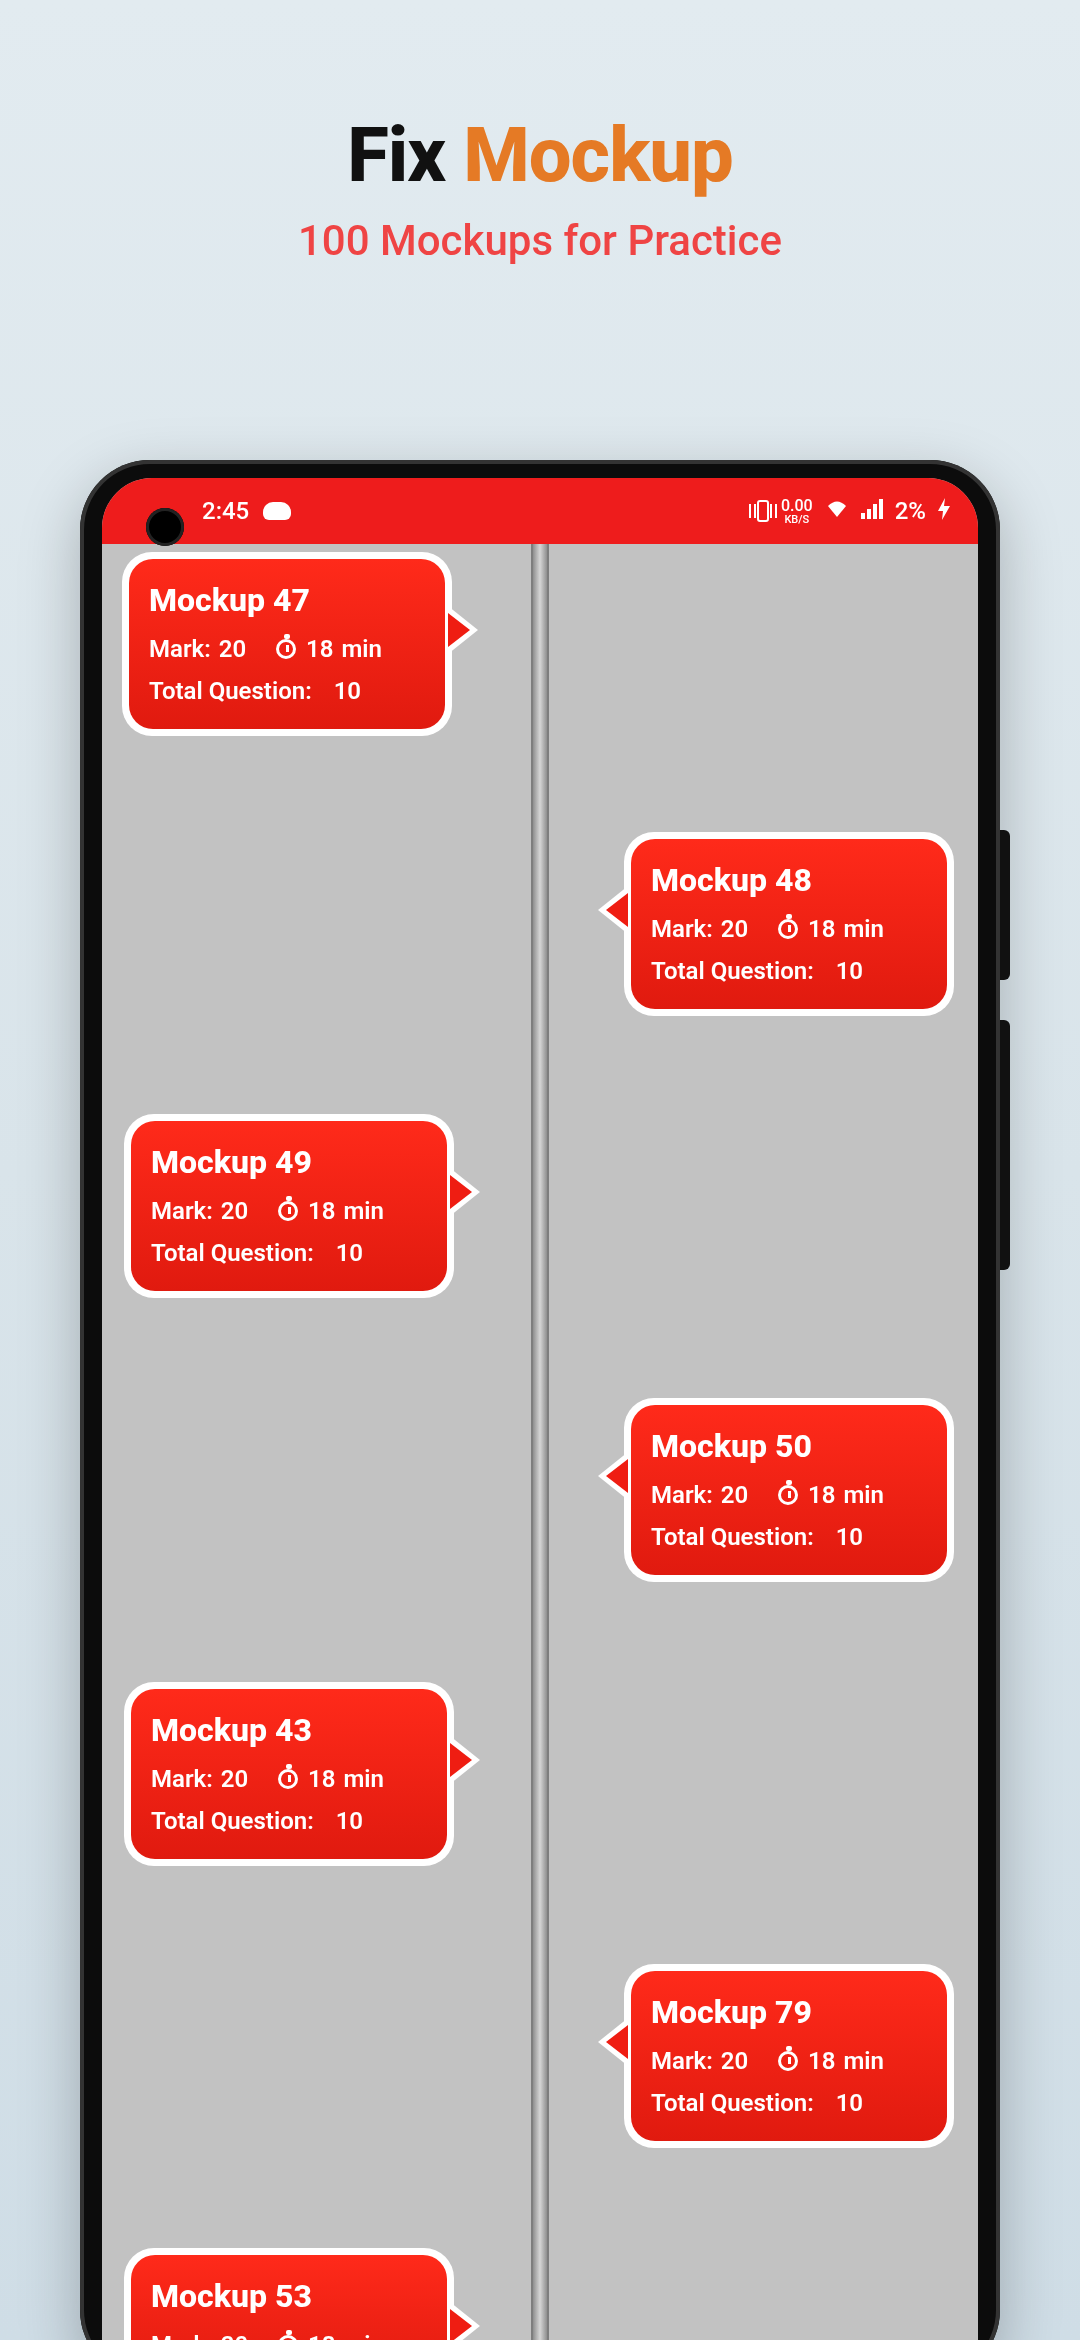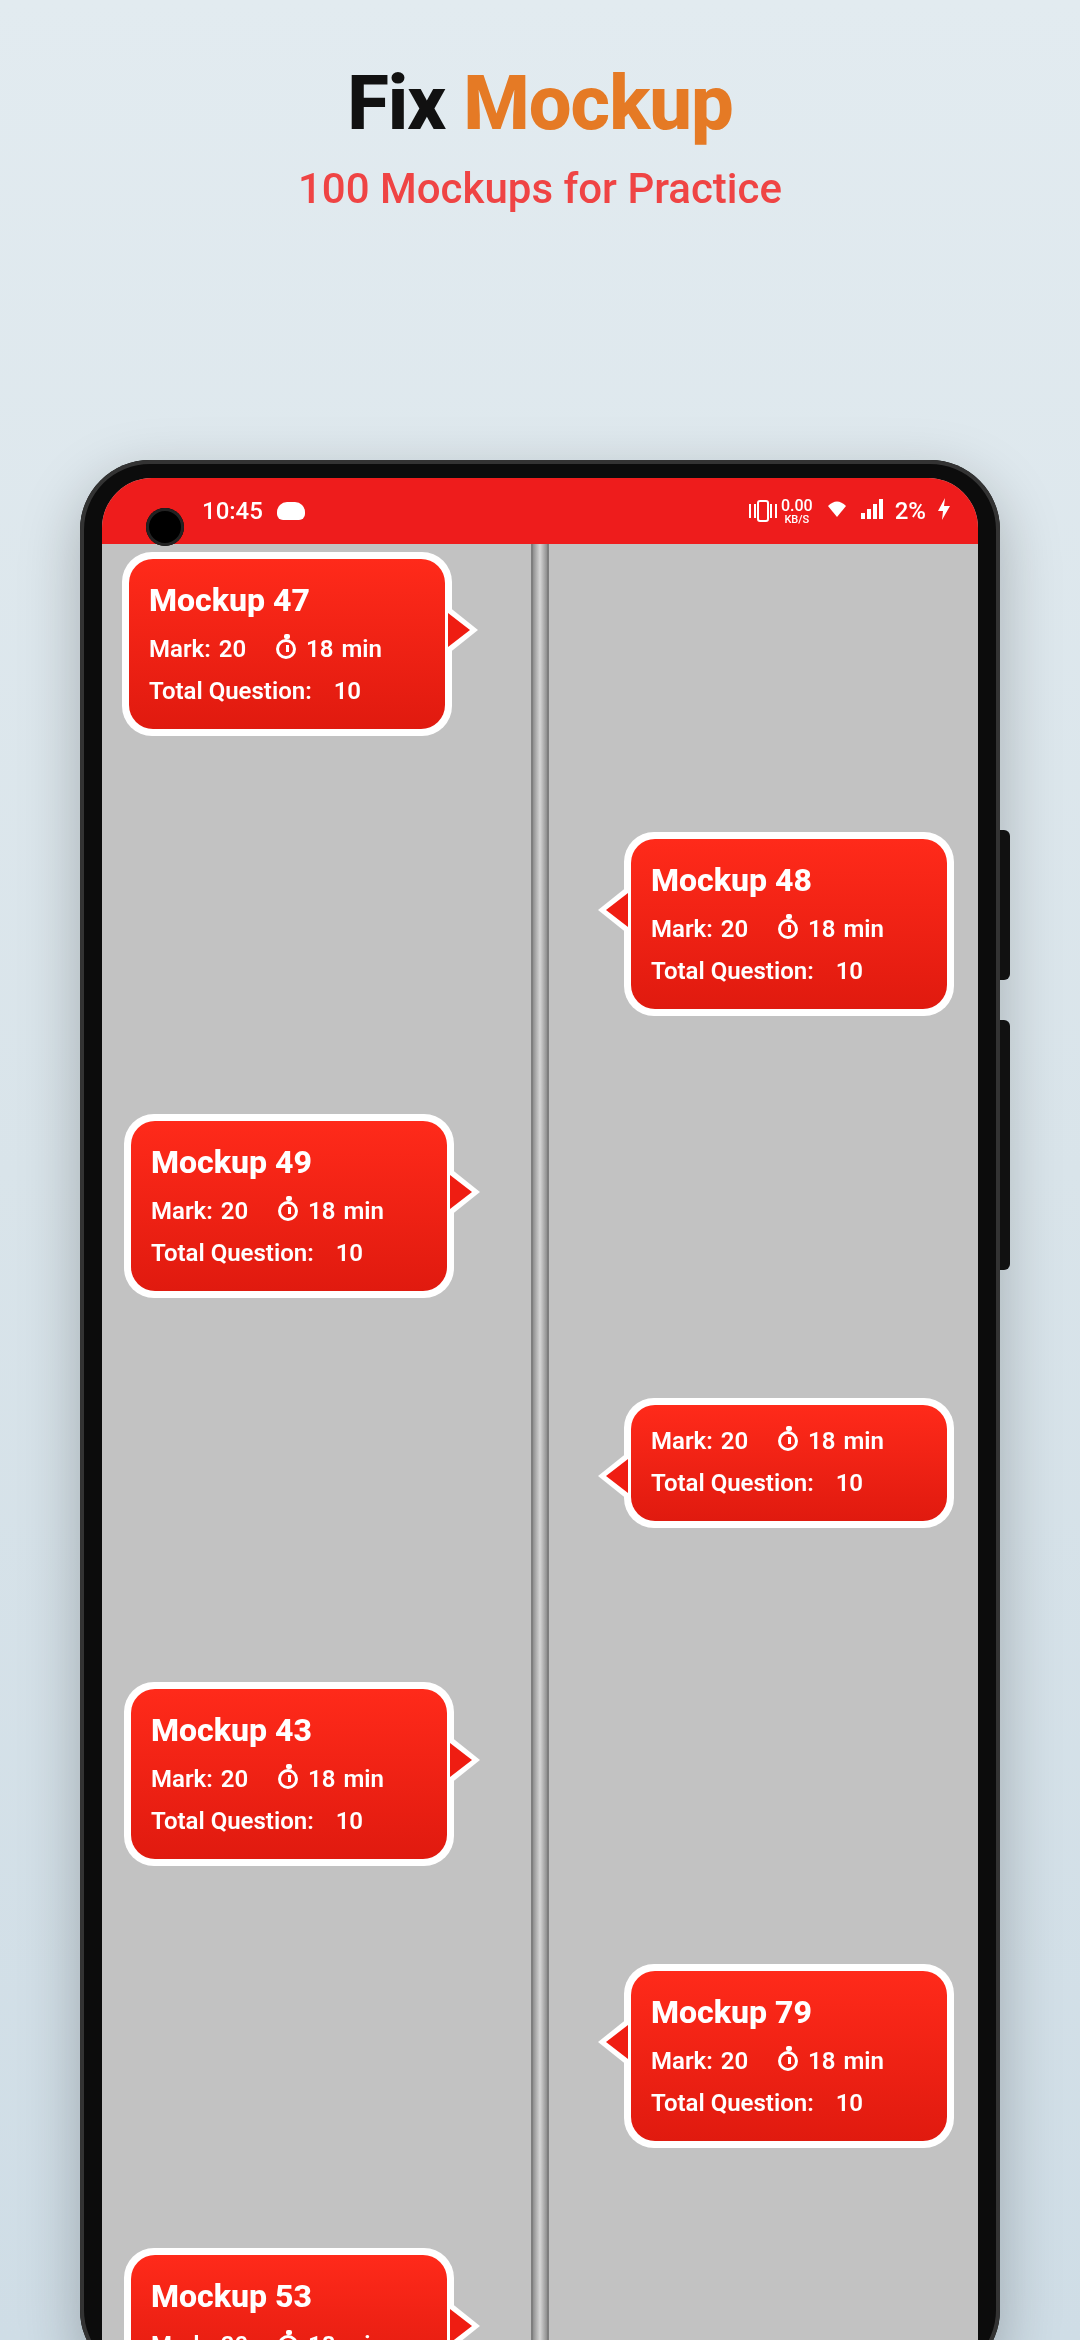--- a/index.html
+++ b/index.html
@@ -8,21 +8,21 @@
     height: 2340px;
     background: linear-gradient(180deg, #e2ebf0 0%, #d9e4ea 50%, #cfdde6 100%);
     font-family: -apple-system, BlinkMacSystemFont, "Segoe UI", Roboto, Arial, sans-serif;
     position: relative;
     overflow: hidden;
   }
 
   
   .promo-title {
     text-align: center;
-    padding-top: 58px;
+    padding-top: 110px;
     font-size: 76px;
     font-weight: 800;
     letter-spacing: -1px;
   }
   .promo-title .w1 { color: #111; }
   .promo-title .w2 { color: #e57a25; }
   .promo-sub {
     text-align: center;
     font-size: 42px;
     color: #ef4444;
@@ -246,21 +246,21 @@
 
 <div class="phone">
   <div class="phone-side-btn b1"></div>
   <div class="phone-side-btn b2"></div>
 
   <div class="screen">
     <div class="camera-hole"></div>
 
     <div class="statusbar">
       <div class="status-left">
-        <span>10:45</span>
+        <span>2:45</span>
         <span class="cloud-icon"></span>
       </div>
       <div class="status-right">
         <span class="vibrate-icon"></span>
         <span class="speed-icon">
           <span>0.00</span>
           <span class="kb">KB/S</span>
         </span>
         <span class="wifi-icon">
           <svg width="24" height="20" viewBox="0 0 24 20">
@@ -307,20 +307,21 @@
             <div class="tail"></div>
             <div class="bubble-inner">
               <div class="title">Mockup 49</div>
               <div class="row"><span>Mark:</span> <span>20</span>&nbsp;&nbsp;<span class="stopwatch-icon"></span><span>18</span> <span>min</span></div>
               <div class="row"><span>Total Question:</span>&nbsp;<span>10</span></div>
             </div>
           </div>
           <div class="bubble right b50">
             <div class="tail"></div>
             <div class="bubble-inner">
+              <div class="title">Mockup 50</div>
               <div class="row"><span>Mark:</span> <span>20</span>&nbsp;&nbsp;<span class="stopwatch-icon"></span><span>18</span> <span>min</span></div>
               <div class="row"><span>Total Question:</span>&nbsp;<span>10</span></div>
             </div>
           </div>
           <div class="bubble left b51">
             <div class="tail"></div>
             <div class="bubble-inner">
               <div class="title">Mockup 43</div>
               <div class="row"><span>Mark:</span> <span>20</span>&nbsp;&nbsp;<span class="stopwatch-icon"></span><span>18</span> <span>min</span></div>
               <div class="row"><span>Total Question:</span>&nbsp;<span>10</span></div>

